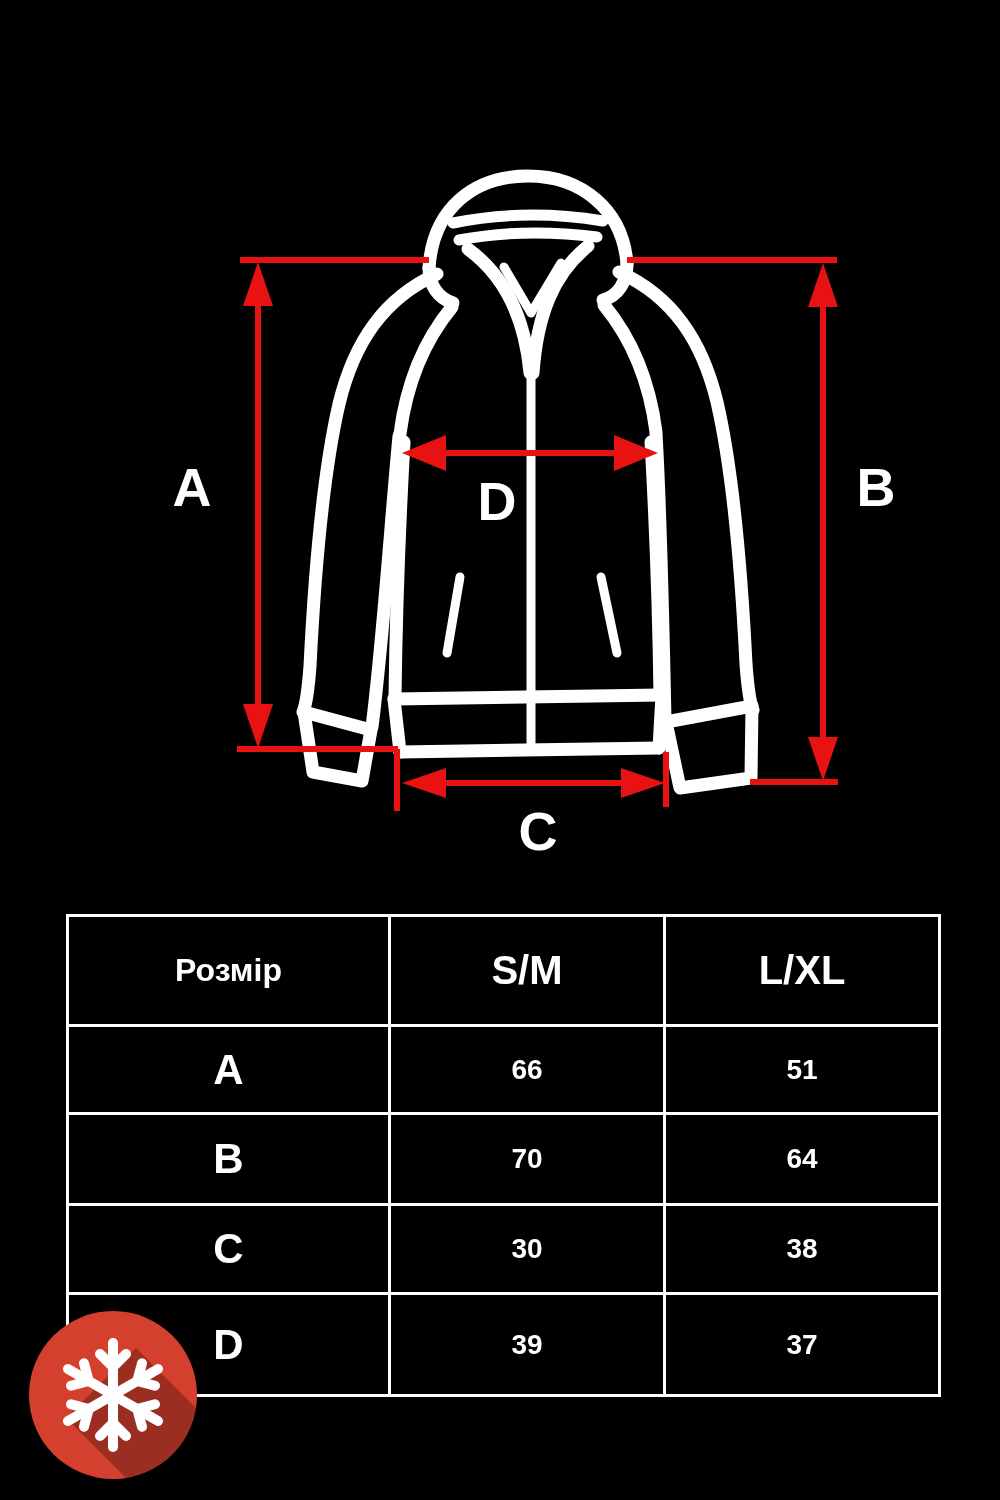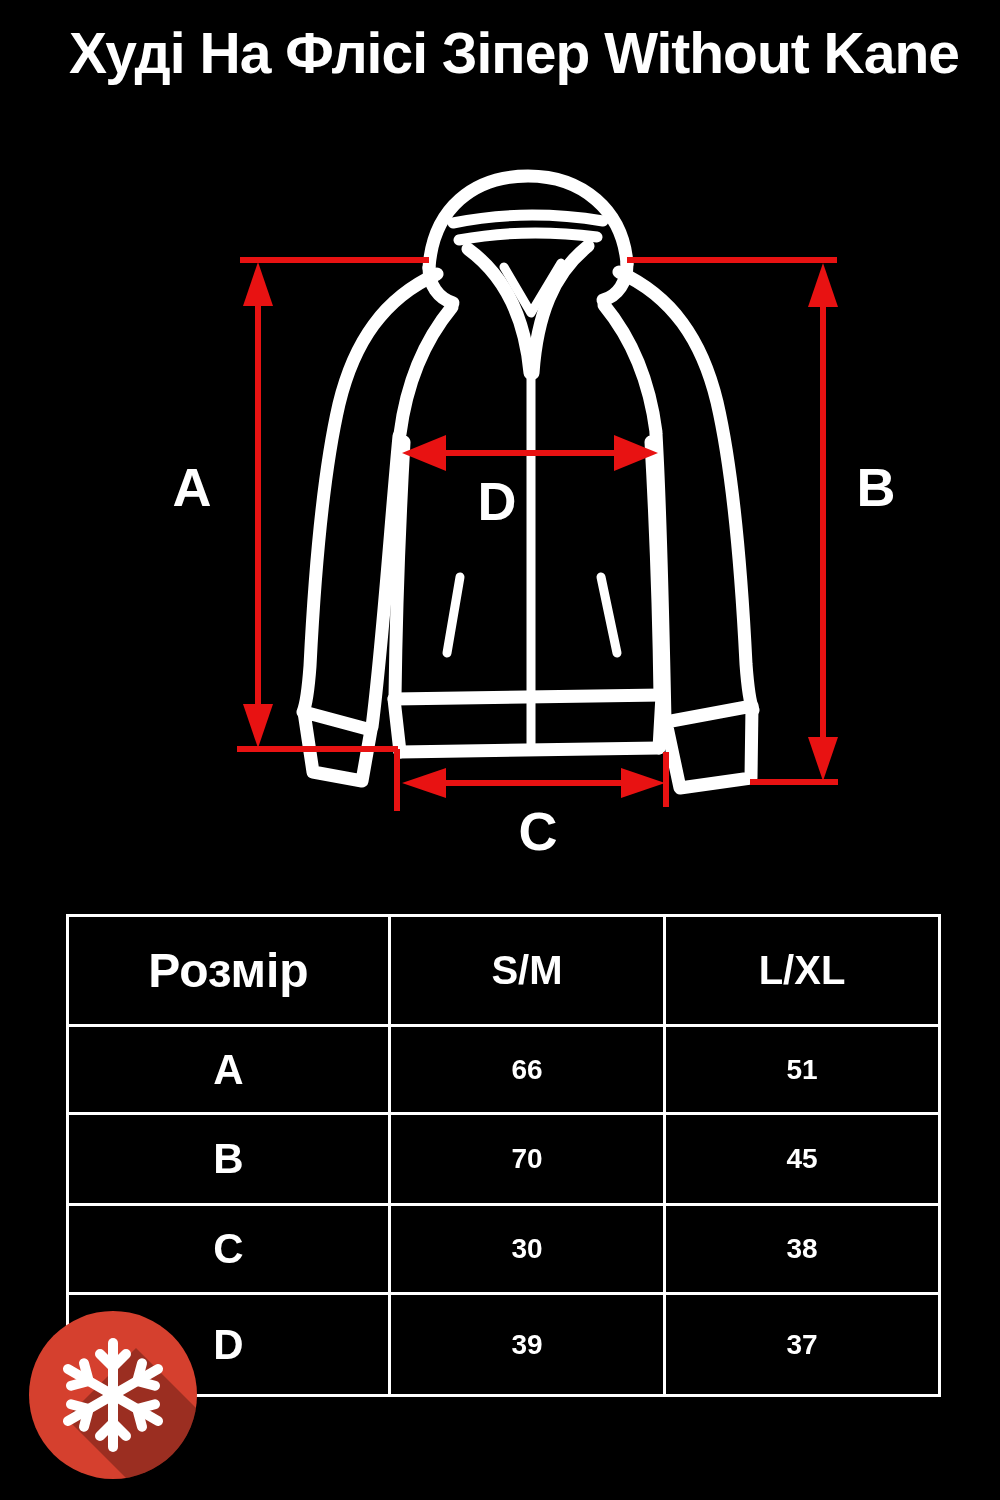--- a/index.html
+++ b/index.html
@@ -12,33 +12,32 @@
   .diagram{position:absolute;top:150px;left:0;width:1000px;height:730px;}
   .diagram svg{position:absolute;top:0;left:0;}
   .dim-label{position:absolute;transform:translate(-50%,-50%);font-weight:700;font-size:54px;color:#fff;}
   
   table.size-table{position:absolute;left:66px;top:914px;width:872px;border-collapse:collapse;
         table-layout:fixed;background:#000;}
   table.size-table td,table.size-table th{border:3px solid #fff;text-align:center;vertical-align:middle;
         color:#fff;font-weight:700;padding:0;}
   col.c0{width:322px;} col.c1{width:275px;} col.c2{width:275px;}
   tr.hdr{height:110px;} tr.r0{height:88px;} tr.r1{height:91px;} tr.r2{height:89px;} tr.r3{height:102px;}
-  th.size-word{font-size:48px;}
+  th.size-word{font-size:32px;}
   th.size-val{font-size:40px;}
   td.rowlab{font-size:42px;}
   td.val{font-size:28px;}
   
   .badge{position:absolute;left:28px;top:1310px;width:170px;height:170px;}
 </style>
 </head>
 <body>
 
 <div id="page">
 
-  <div class="title">Худі На Флісі Зіпер Without Kane</div>
 
   <div class="diagram">
     <svg width="1000" height="730" viewBox="0 0 1000 730">
 
       <g fill="none" stroke="#ffffff" stroke-width="13" stroke-linecap="round" stroke-linejoin="round">
 
         <path d="M 429 118 C 433 58 474 26 528 26 C 582 26 623 60 627 114"></path>
         <path d="M 429 118 C 429 135 438 148 453 153"></path>
         <path d="M 627 114 C 627 132 618 146 603 150"></path>
         <path d="M 453 73 C 502 63 554 63 603 71" stroke-width="11"></path>
@@ -127,21 +126,21 @@
       <th class="size-val">L/XL</th>
     </tr>
     <tr class="r0">
       <td class="rowlab">A</td>
       <td class="val">66</td>
       <td class="val">51</td>
     </tr>
     <tr class="r1">
       <td class="rowlab">B</td>
       <td class="val">70</td>
-      <td class="val">45</td>
+      <td class="val">64</td>
     </tr>
     <tr class="r2">
       <td class="rowlab">C</td>
       <td class="val">30</td>
       <td class="val">38</td>
     </tr>
     <tr class="r3">
       <td class="rowlab">D</td>
       <td class="val">39</td>
       <td class="val">37</td>

